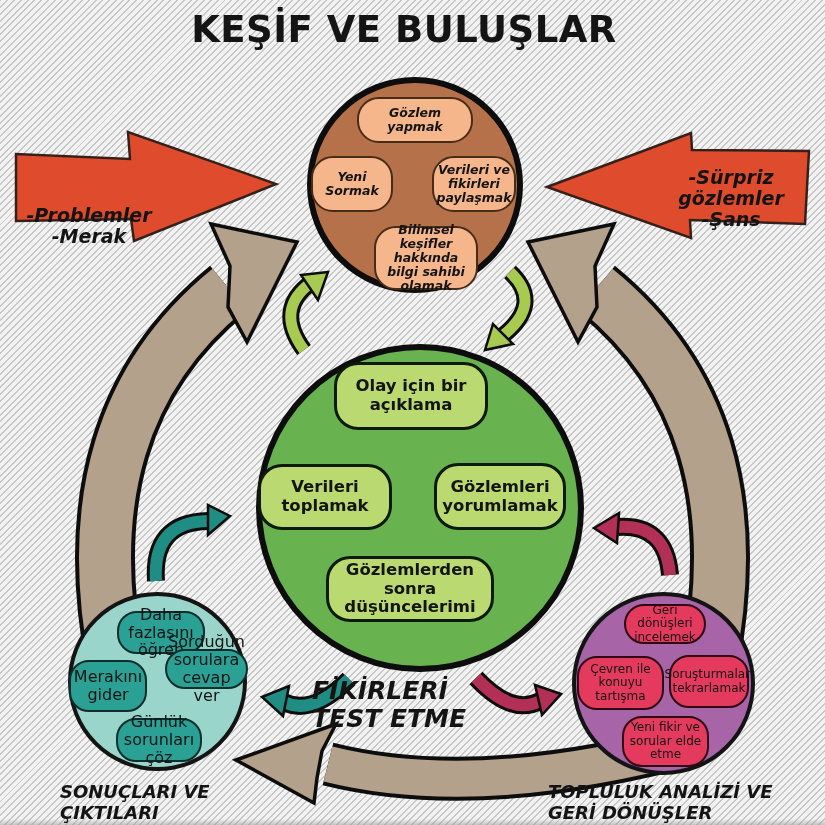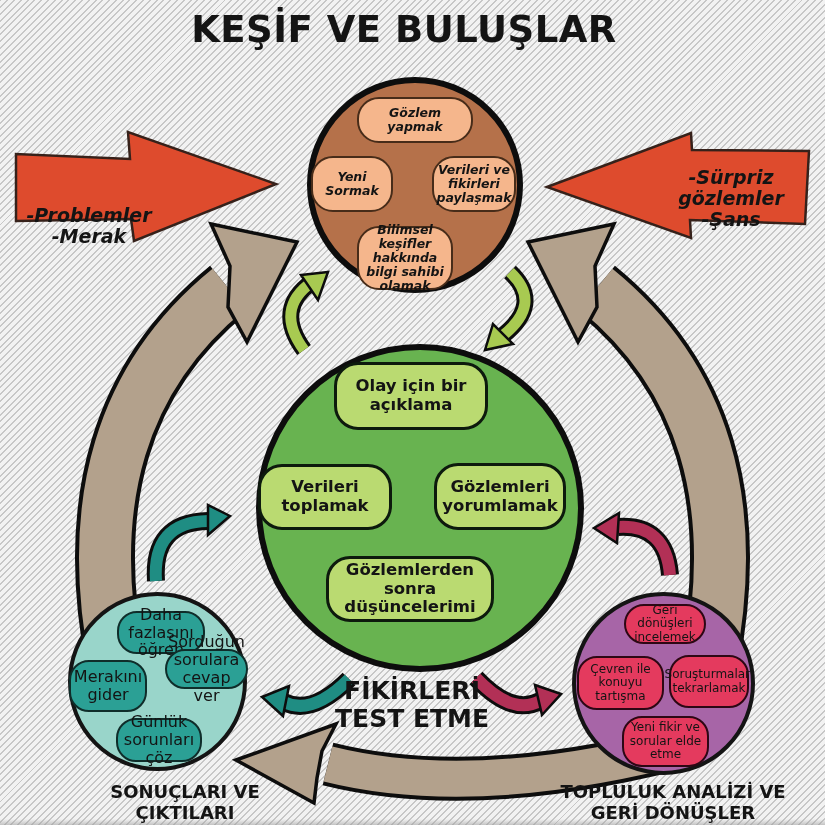--- a/index.html
+++ b/index.html
@@ -30,21 +30,21 @@
 
   .bubble { position:absolute; z-index:3; display:flex; align-items:center; justify-content:center;
     text-align:center; color:#141414; line-height:1.12; padding:18px 4px; }
   .bubble.ob { background:#f5b68c; border:2px solid #472c19; border-radius:22px;
     font-style:italic; font-weight:600; font-size:12.5px; }
   .bubble.ex { background:#bada71; border:3px solid #0d1a0d; border-radius:24px;
     font-weight:bold; font-size:16.5px; line-height:1.15; }
   .bubble.ou { background:#2ba095; border:2px solid #0f2d2a; border-radius:20px; font-size:16px; }
   .bubble.co { background:#e43a5e; border:2px solid #2d0714; border-radius:20px; font-size:12px; }
 
-  .section-label { font-weight:bold; text-align:center; line-height:1.18; font-size:18px; }
+  .section-label { font-weight:bold; line-height:1.18; font-size:18px;font-style:italic; }
   .section-label.test { left:312px; top:677px; width:200px; font-size:25px; line-height:1.1; }
   .section-label.outcomes  { left:60px;  top:781px; width:250px; }
   .section-label.community { left:548px; top:781px; width:250px; }
 </style>
 </head>
 <body>
 
 <div class="stage">
 
   <svg id="arrows-back" class="layer" width="825" height="825" viewBox="0 0 825 825">
@@ -72,21 +72,21 @@
   </svg>
 
   <div class="circle observe"></div>
   <div class="circle explain"></div>
   <div class="circle outcomes"></div>
   <div class="circle community"></div>
 
   <div class="bubble ob" style="left:357px;top:97px;width:116px;height:46px">Gözlem yapmak</div>
   <div class="bubble ob" style="left:311px;top:156px;width:82px;height:56px">Yeni Sormak</div>
   <div class="bubble ob" style="left:432px;top:156px;width:84px;height:56px">Verileri ve fikirleri paylaşmak</div>
-  <div class="bubble ob" style="left:357px;top:226px;width:96px;height:64px">Bilimsel keşifler hakkında bilgi sahibi olamak</div>
+  <div class="bubble ob" style="left:374px;top:226px;width:104px;height:64px">Bilimsel keşifler hakkında bilgi sahibi olamak</div>
 
   <div class="bubble ex" style="left:334px;top:362px;width:154px;height:68px">Olay için bir açıklama</div>
   <div class="bubble ex" style="left:258px;top:464px;width:134px;height:66px">Verileri toplamak</div>
   <div class="bubble ex" style="left:434px;top:463px;width:132px;height:67px">Gözlemleri yorumlamak</div>
   <div class="bubble ex" style="left:326px;top:556px;width:168px;height:66px">Gözlemlerden sonra düşüncelerimi</div>
 
   <div class="bubble ou" style="left:117px;top:611px;width:88px;height:43px">Daha fazlasını öğren</div>
   <div class="bubble ou" style="left:69px;top:660px;width:78px;height:52px">Merakını gider</div>
   <div class="bubble ou" style="left:165px;top:649px;width:83px;height:37px">Sorduğun sorulara cevap ver</div>
   <div class="bubble ou" style="left:116px;top:718px;width:86px;height:44px">Günlük sorunları çöz</div>

